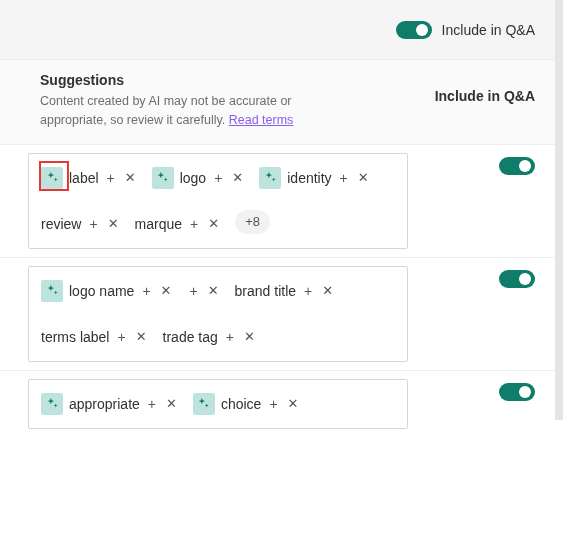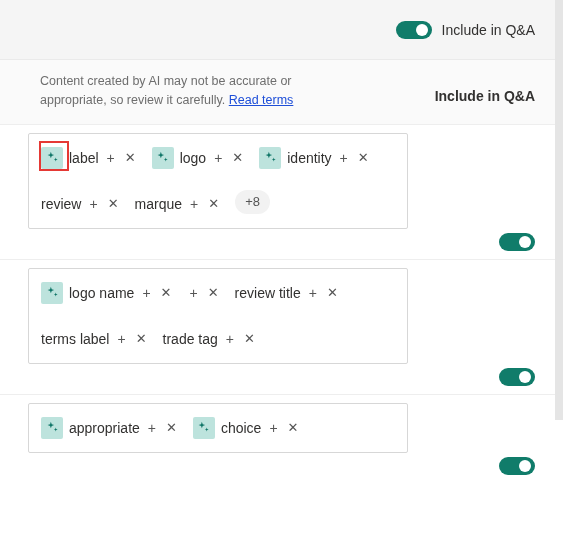--- a/index.html
+++ b/index.html
@@ -58,34 +58,33 @@
   }
   .header-left { flex: 1; }
   .sugg-title { font-weight: 600; margin-bottom: 4px; }
   .sugg-desc {
     font-size: 12.5px;
     color: #6e6e6e;
     max-width: 320px;
     line-height: 1.5;
   }
   .sugg-desc a {
-    color: #1d4ed8;
+    color: #8b5cf6;
     text-decoration: underline;
   }
   .hdr-right {
     font-weight: 600;
     font-size: 14px;
     margin-top: 16px;
     color: #323130;
   }
   .group-row {
     display: flex;
     padding: 8px 20px 8px 28px;
     border-top: 1px solid #eee;
-    flex-direction: column;
   }
   .group-row:first-of-type { border-top: none; }
   .pill-box {
     border: 1px solid #d7d7d7;
     border-radius: 2px;
     padding: 10px 12px 2px 12px;
     width: 380px;
     position: relative;
     display: flex;
     flex-wrap: wrap;
@@ -152,20 +151,21 @@
   <div class="toggle-wrap">
     <div class="toggle">
         <div class="knob"></div>
       </div>
     <span class="lbl-right">Include in Q&amp;A</span>
   </div>
 </div>
 
 <div class="header-row">
   <div class="header-left">
+    <div class="sugg-title">Suggestions</div>
     <div class="sugg-desc">
       <span>Content created by AI may not be accurate or appropriate, so review it carefully. </span><a href="#">Read terms</a>
     </div>
   </div>
   <div class="hdr-right">Include in Q&amp;A</div>
 </div>
 
 <div id="groups">
     <div class="group-row">
       <div class="pill-box">
@@ -232,21 +232,21 @@
           </span>
           <span>logo name</span>
           <span class="plus">+</span>
           <span class="x">✕</span>
         </span>
         <span class="pill">
           <span class="plus">+</span>
           <span class="x">✕</span>
         </span>
         <span class="pill">
-          <span>review title</span>
+          <span>brand title</span>
           <span class="plus">+</span>
           <span class="x">✕</span>
         </span>
         <span class="pill">
           <span>terms label</span>
           <span class="plus">+</span>
           <span class="x">✕</span>
         </span>
         <span class="pill">
           <span>trade tag</span>

